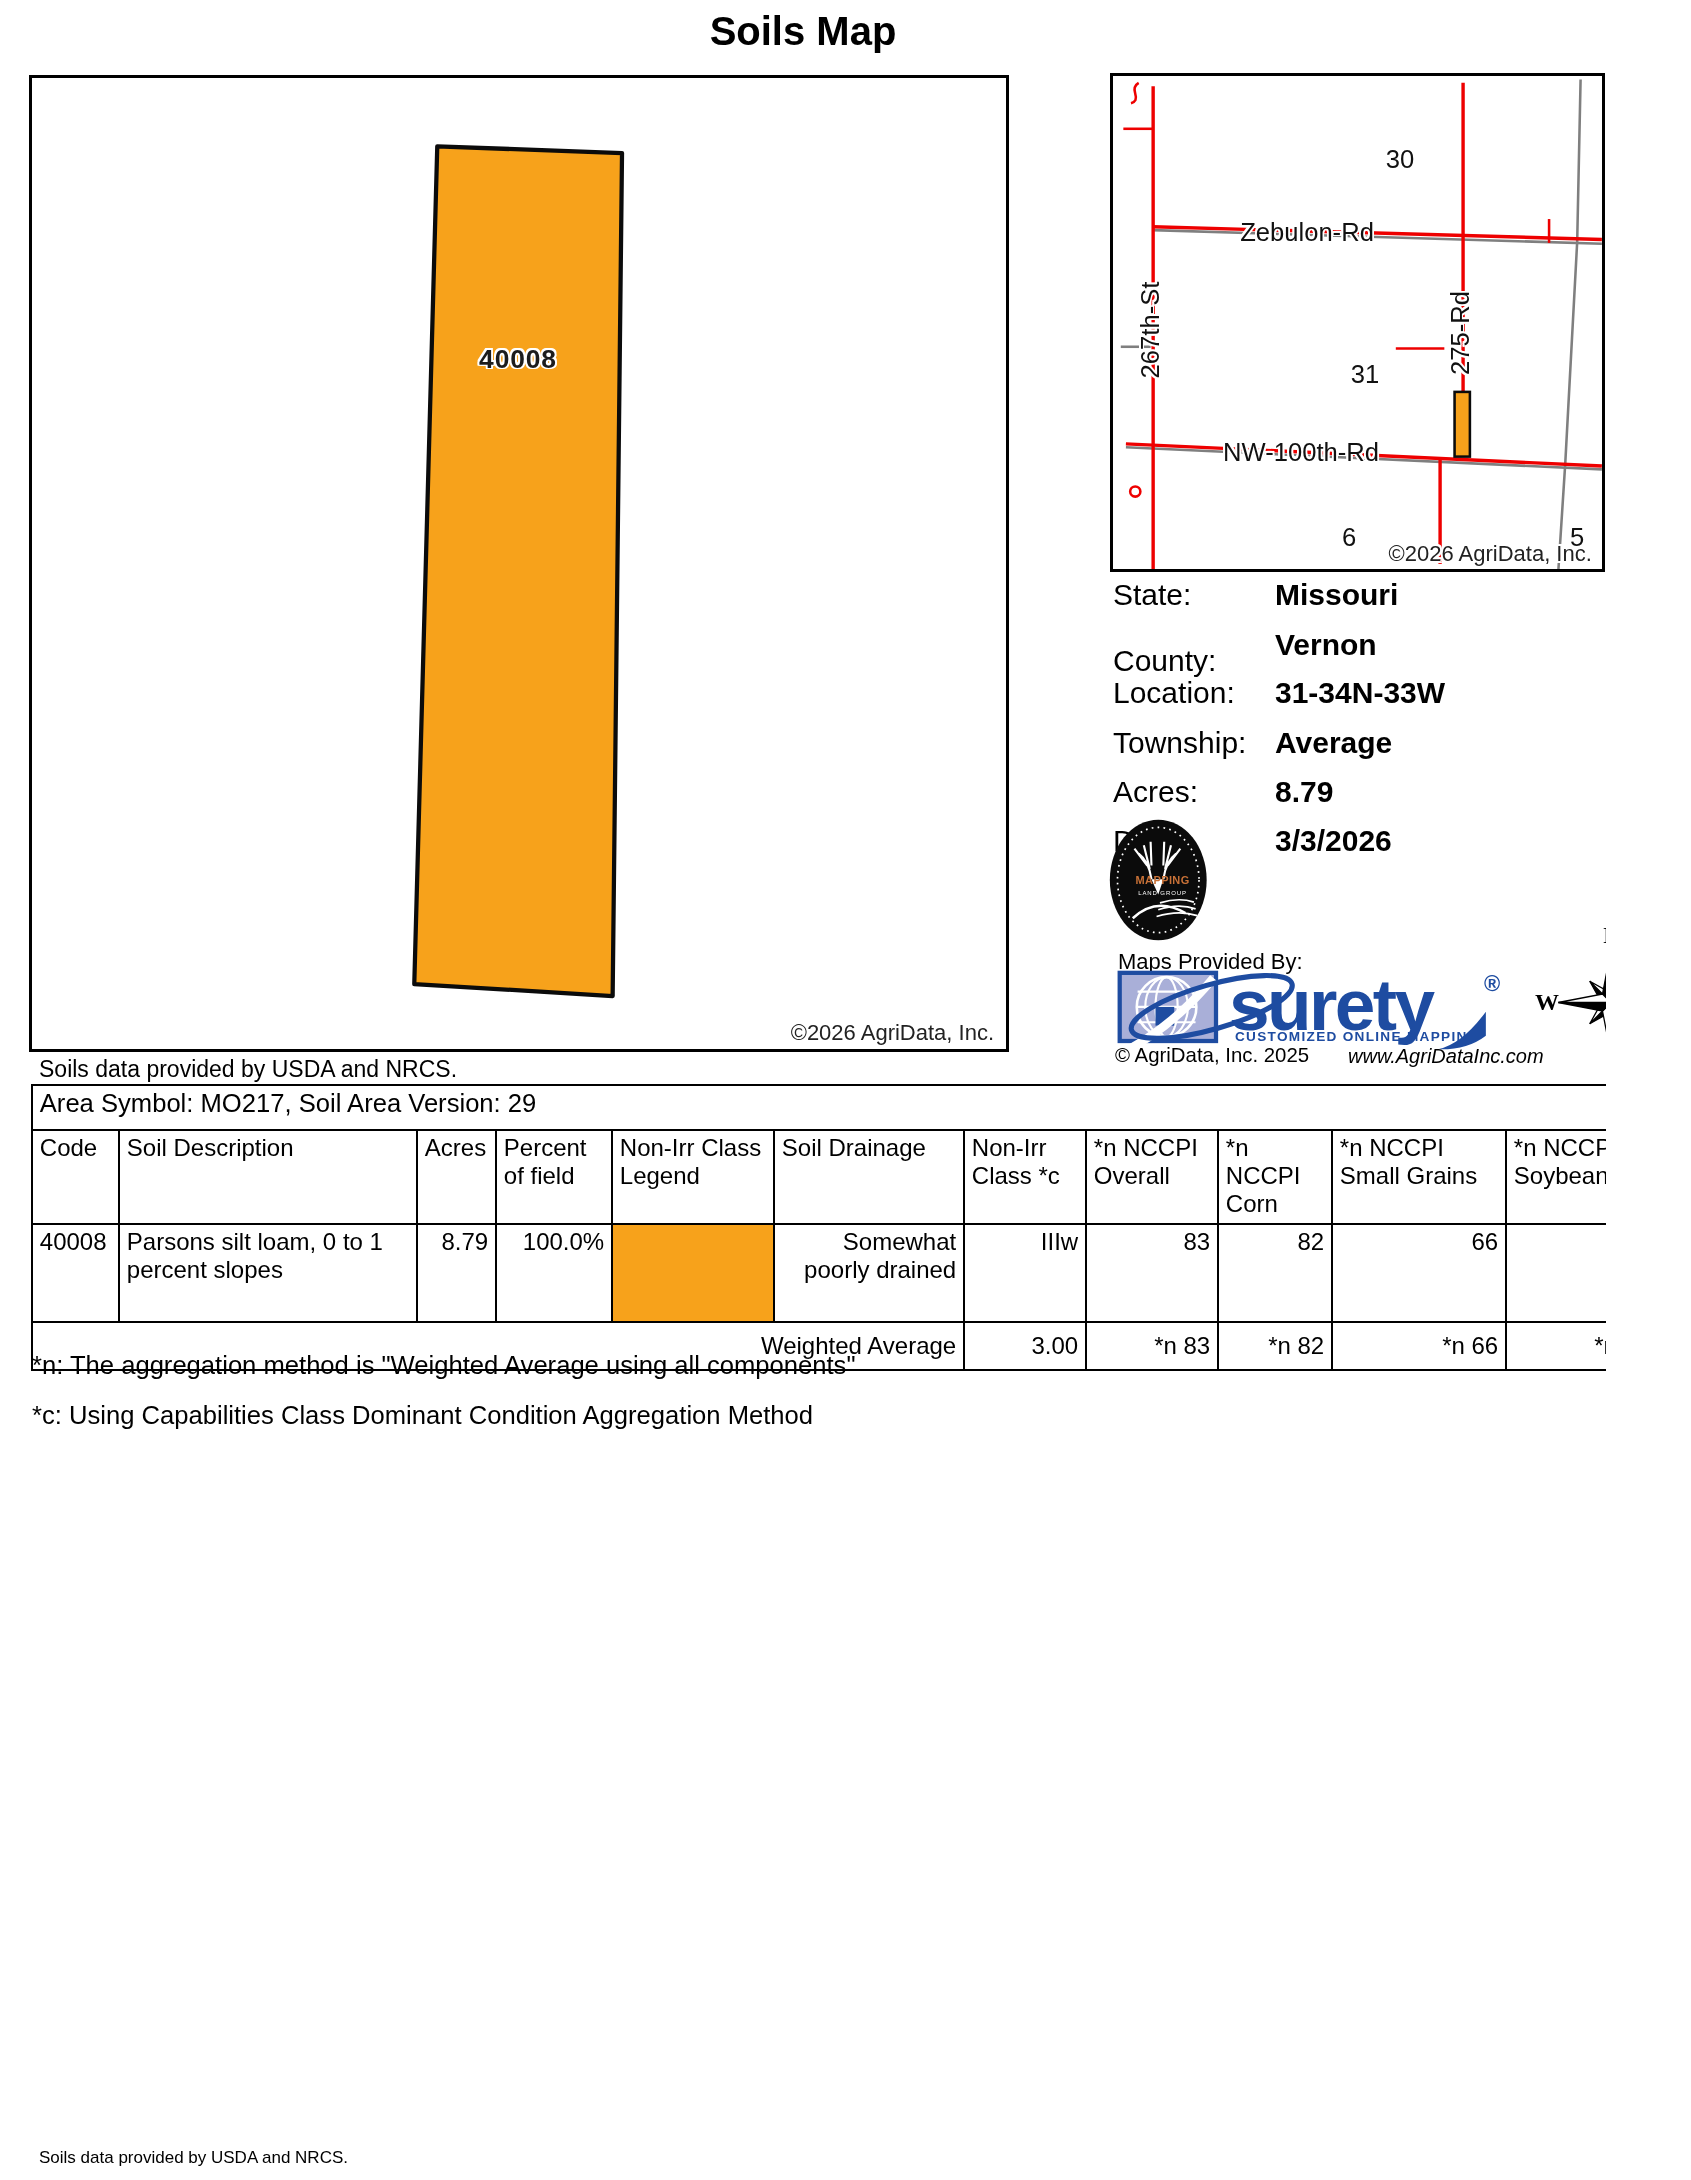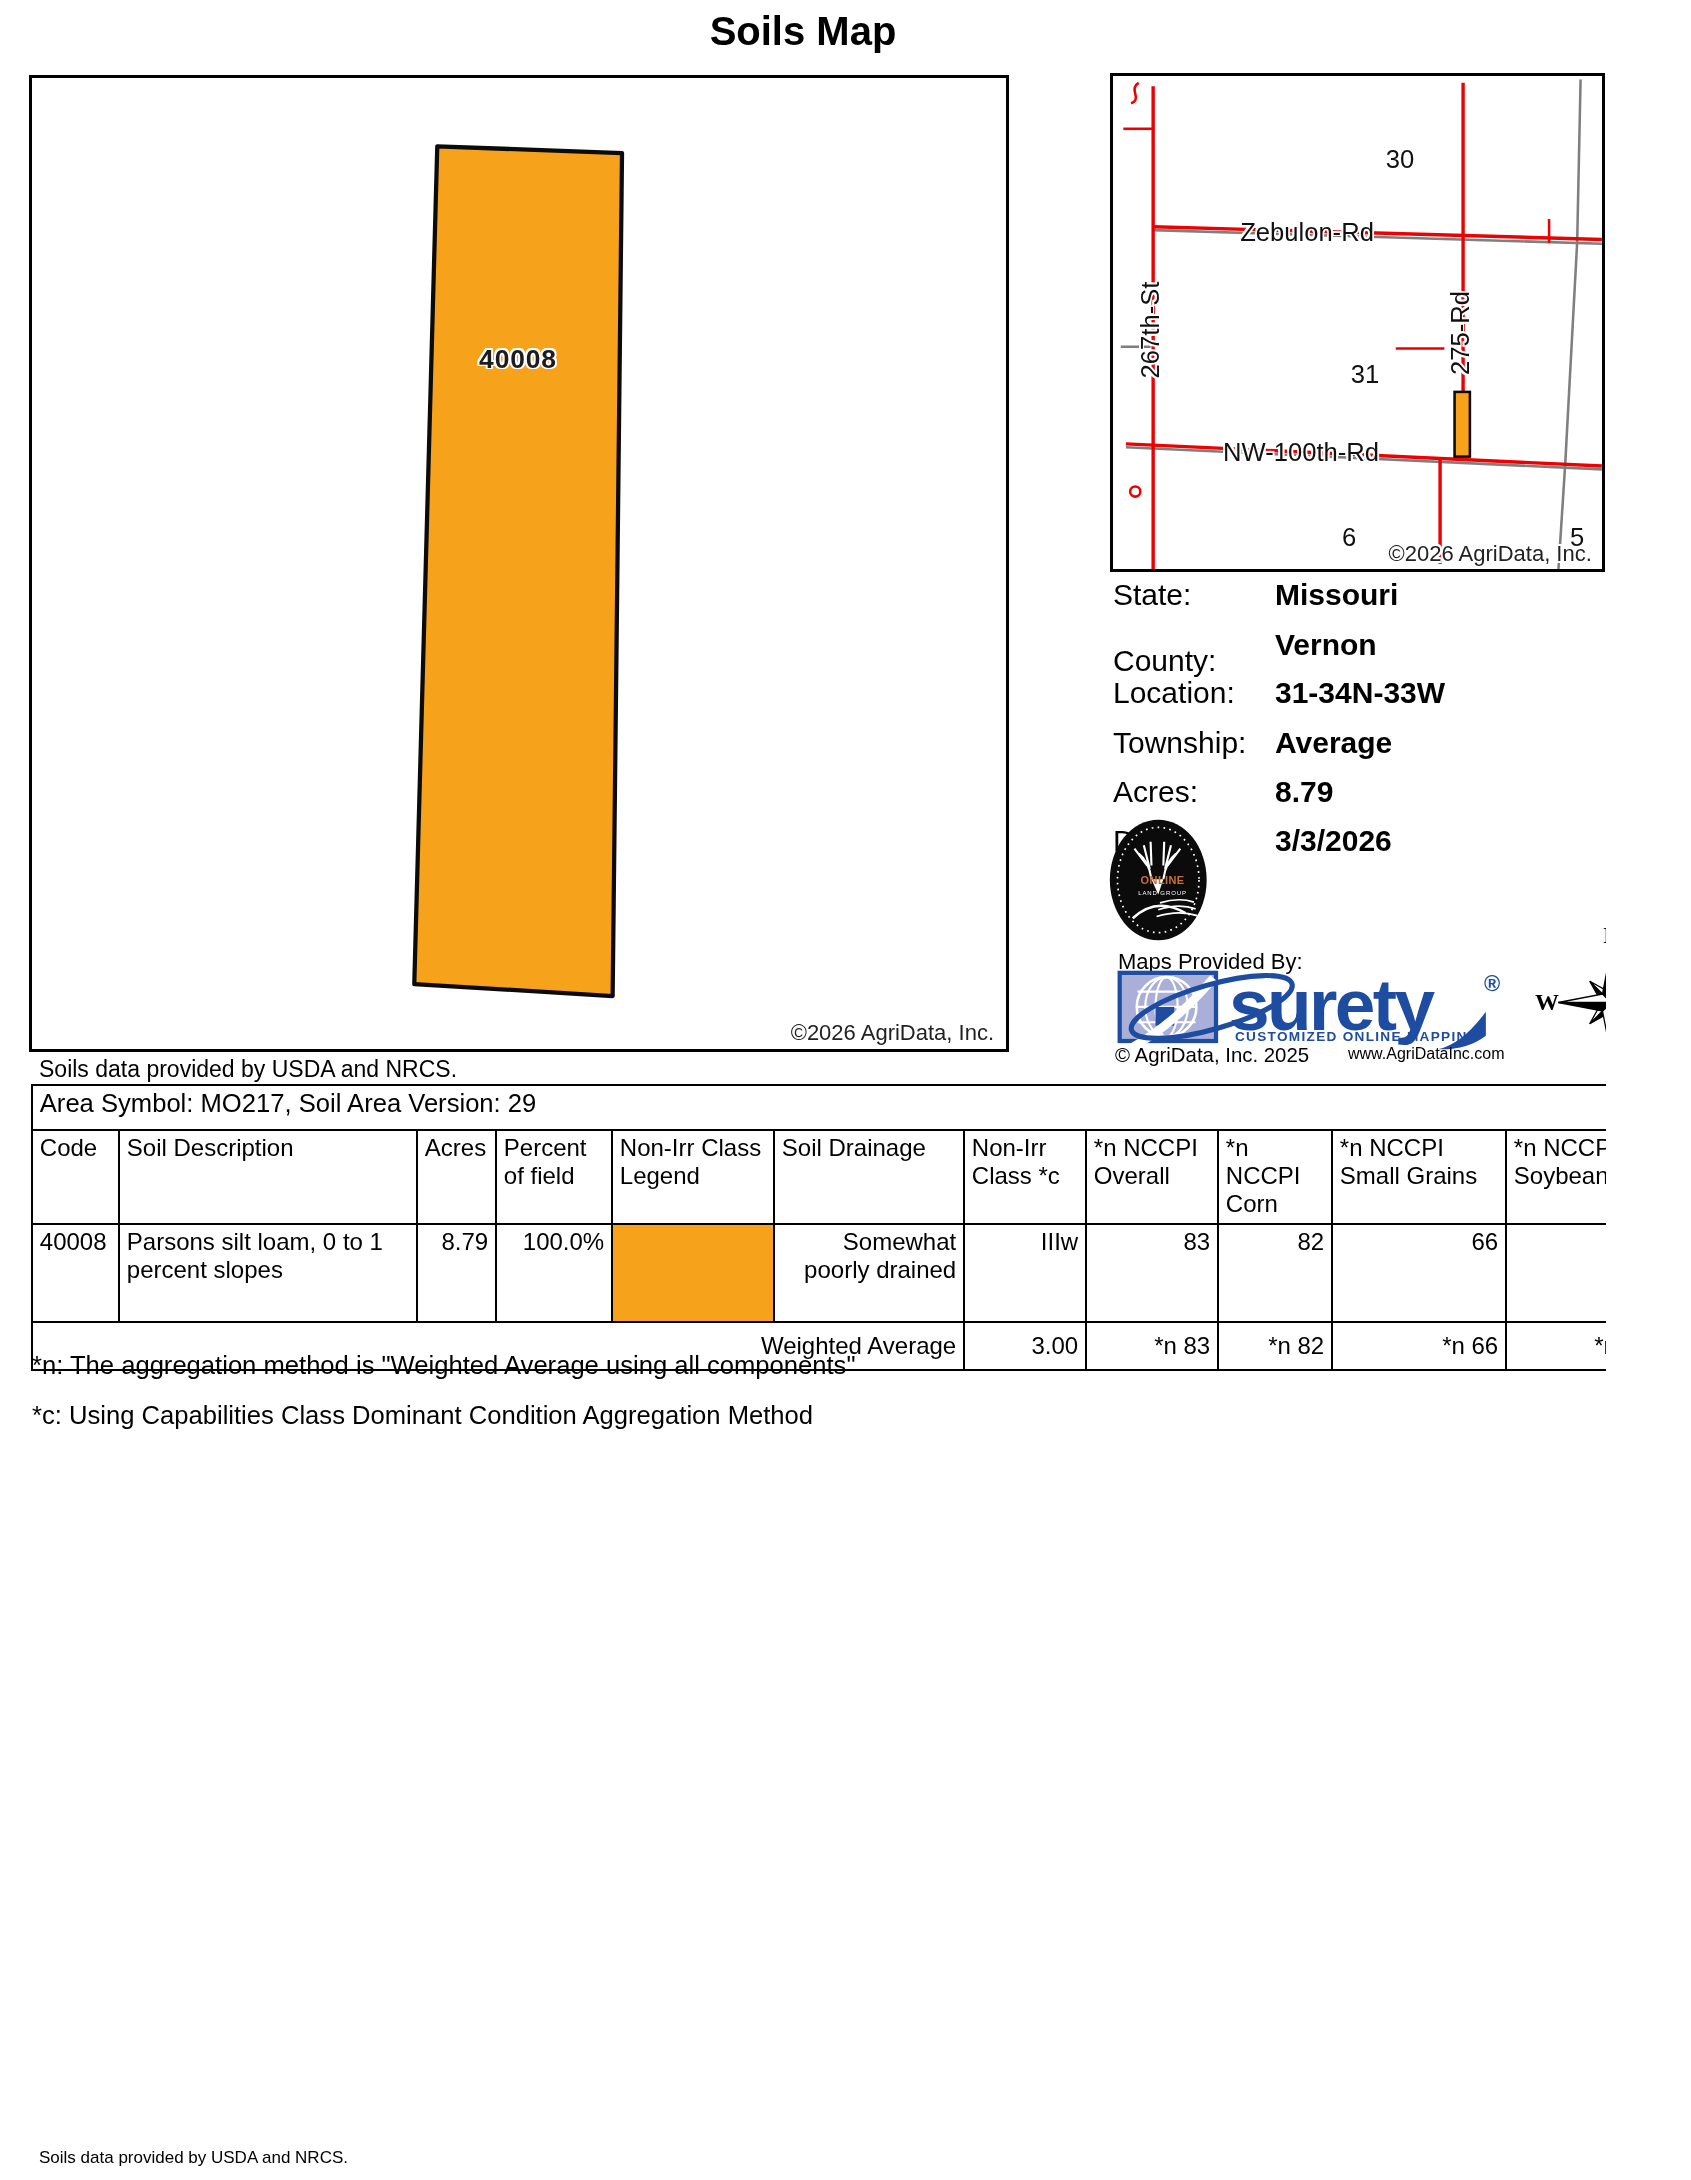--- a/index.html
+++ b/index.html
@@ -19,21 +19,21 @@
   .roadlabel{font-size:25.6px;color:#111;white-space:nowrap;transform:translate(-50%,-50%);}
   .roadlabel.rot{transform:translate(-50%,-50%) rotate(-90deg);}
   .secnum{font-size:25.6px;color:#111;transform:translate(-50%,-50%);}
   .info-label{font-size:30px;}
   .info-value{font-size:30px;font-weight:bold;}
   .provided{left:1118px;top:949px;font-size:22px;}
   .surety-word{left:1229px;top:968px;font-size:73px;font-weight:bold;color:#1E4CA1;letter-spacing:-2.6px;line-height:1;}
   .surety-reg{left:1484px;top:971px;font-size:22px;font-weight:bold;color:#1E4CA1;}
   .surety-tag{left:1235px;top:1029px;font-size:13.6px;font-weight:bold;color:#1E4CA1;letter-spacing:1.3px;}
   .agridata-copy{left:1115px;top:1044px;font-size:20.4px;}
-  .agridata-url{left:1348px;top:1045px;font-size:16px;}
+  .agridata-url{left:1348px;top:1045px;font-size:20px;font-style:italic;}
   .midwest-txt{left:1133px;top:876px;width:60px;text-align:center;font-size:11px;font-weight:bold;
                color:#C87137;letter-spacing:0.4px;}
   .landgroup-txt{left:1136px;top:891px;width:53px;text-align:center;font-size:6px;color:#fff;letter-spacing:0.9px;}
   .compass-letter{font-family:"Liberation Serif", serif;font-size:24px;font-weight:bold;transform:translate(-50%,-50%);}
   table.soil{position:absolute;left:31px;top:1084px;width:1625px;border-collapse:collapse;table-layout:fixed;
              font-size:24px;}
   table.soil td{border:2.6px solid #000;padding:3.4px 6.8px;vertical-align:top;overflow:hidden;}
   td.area-row{font-size:25.6px;height:36px;vertical-align:middle;}
   tr.hdr td{height:85px;}
   tr.datarow td{height:90px;}
@@ -113,21 +113,21 @@
       <ellipse cx="60" cy="73" rx="48" ry="62" fill="none" stroke="#fff" stroke-width="2" stroke-dasharray="2 5"></ellipse>
 
       <path d="M52,72 C50,58 45,48 37,42 M47,56 L32,36 M50,60 L43,32 M52,56 L51,28" fill="none" stroke="#fff" stroke-width="2.5"></path>
       <path d="M66,72 C68,58 73,48 81,42 M71,56 L86,36 M68,60 L75,32 M66,56 L67,28" fill="none" stroke="#fff" stroke-width="2.5"></path>
 
       <polygon points="52,72 66,72 60,90" fill="#fff"></polygon>
       <path d="M30,118 Q58,92 92,112" fill="none" stroke="#fff" stroke-width="3"></path>
 
       <path d="M62,100 Q84,93 102,99 M60,108 Q84,100 104,107 M58,116 Q84,108 106,115" fill="none" stroke="#fff" stroke-width="2"></path>
     </svg>
-    <div class="abs midwest-txt" style="left:25.6px;top:56px;">ONLINE</div>
+    <div class="abs midwest-txt" style="left:25.6px;top:56px;">MAPPING</div>
     <div class="abs landgroup-txt" style="left:29px;top:72px;">LAND GROUP</div>
   </div>
 
   <div class="abs provided">Maps Provided By:</div>
 
   <div class="abs" style="left:1118px;top:971px;width:196px;height:85px;">
     <svg width="196" height="94" viewBox="0 0 230 110" style="overflow:visible;">
       <rect x="2" y="2" width="113" height="80" fill="#A9AFD8" stroke="#1E4CA1" stroke-width="5"></rect>
       <circle cx="57" cy="42" r="35" fill="none" stroke="#fff" stroke-width="3"></circle>
       <ellipse cx="57" cy="42" rx="13" ry="35" fill="none" stroke="#fff" stroke-width="2.5"></ellipse>

